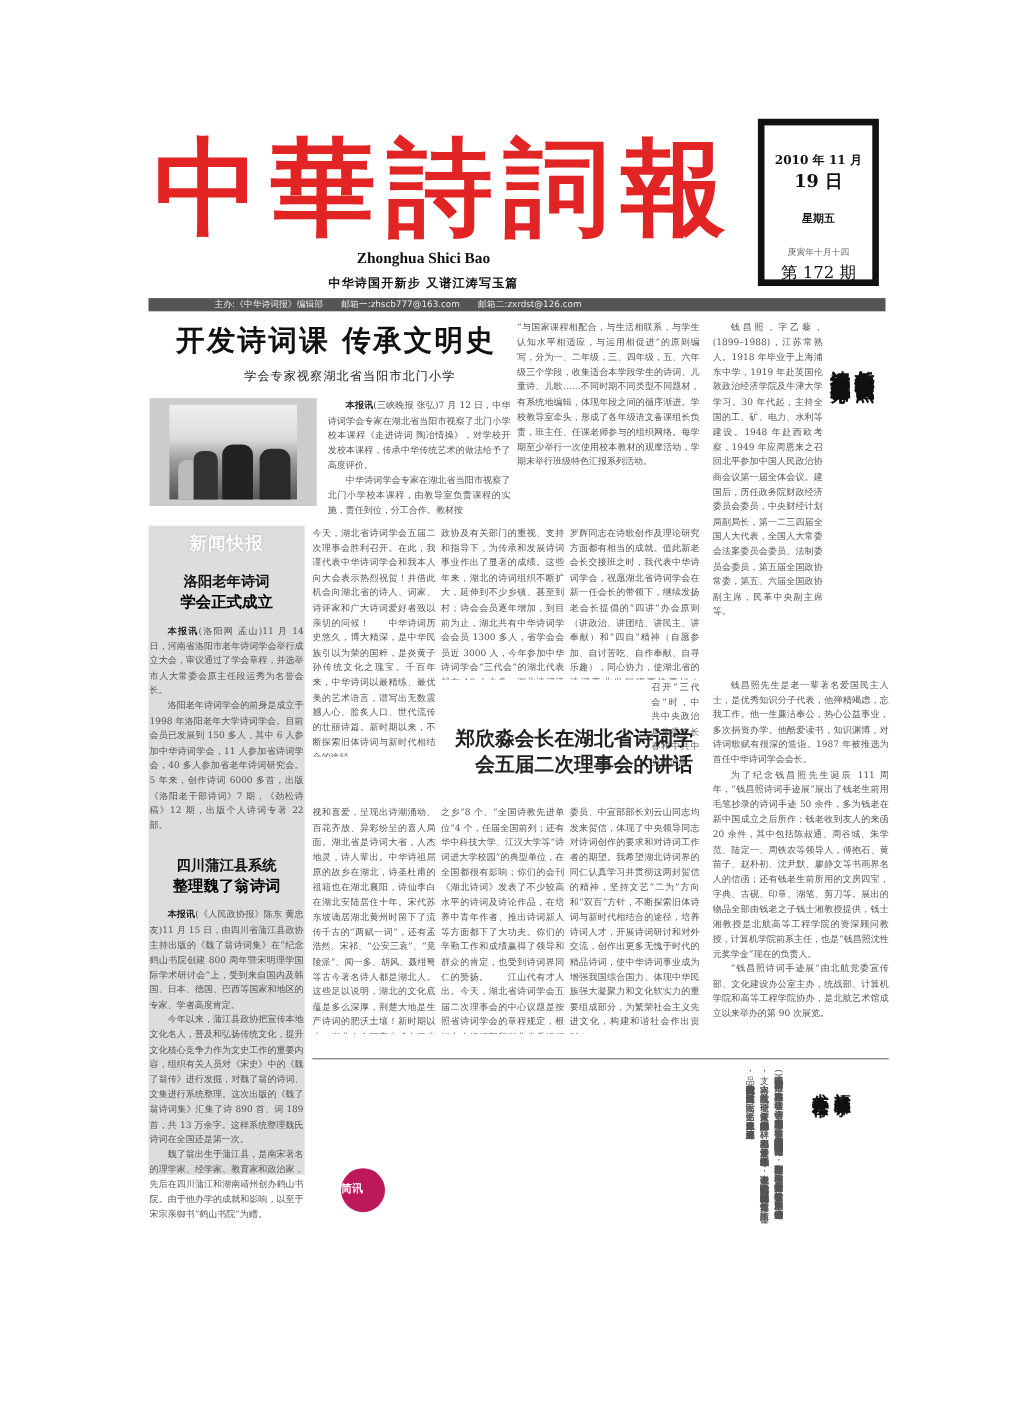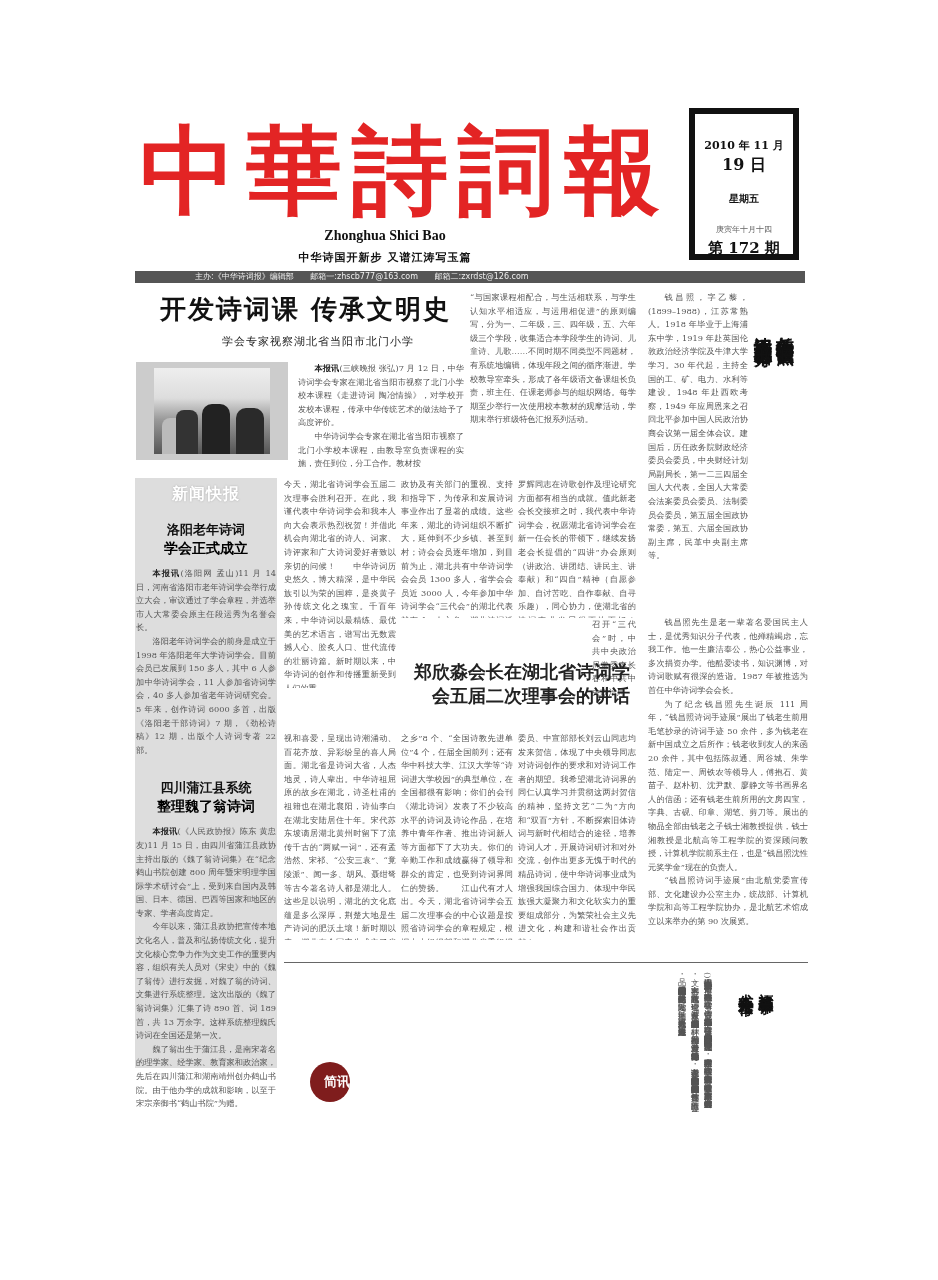--- a/index.html
+++ b/index.html
@@ -6,21 +6,21 @@
 body{width:938px;height:1280px;background:#fff;position:relative;overflow:hidden;font-family:"DejaVu Serif",serif;color:#333}
 .abs{position:absolute}
 .masthead{left:140px;top:118px;width:560px;height:105px;color:#e32424;font-family:"DejaVu Serif",serif;font-weight:bold;font-size:96px;letter-spacing:10px;line-height:105px;white-space:nowrap}
 .pinyin{left:140px;top:228px;width:490px;text-align:center;font-family:"Liberation Serif",serif;font-weight:bold;font-size:14px;color:#111}
 .slogan{left:140px;top:250px;width:490px;text-align:center;font-size:11px;font-weight:bold;color:#111;letter-spacing:1px}
 .datebox{left:689px;top:108px;width:110px;height:152px;border:6px solid #111;text-align:center;color:#111}
 .datebox .y{margin-top:24px;font-size:11px;font-weight:bold}
 .datebox .d{font-size:16px;font-weight:bold;margin-top:2px}
 .datebox .w{font-size:10px;font-weight:bold;margin-top:16px}
 .datebox .l{font-size:8px;color:#666;margin-top:18px}
-.datebox .i{font-size:15px;font-weight:bold;margin-top:4px}
+.datebox .i{font-size:15px;font-weight:normal;margin-top:4px}
 .infobar{left:135px;top:271px;width:670px;height:12px;background:#555;color:#eee;font-family:"DejaVu Sans",sans-serif;font-size:8px;line-height:12px;padding-left:60px;white-space:nowrap}
 .infobar span{margin-right:14px}
 .h1{left:160px;top:292px;font-size:26px;font-weight:bold;color:#111;letter-spacing:2px;white-space:nowrap}
 .h1sub{left:222px;top:334px;font-size:11px;color:#222;letter-spacing:1px;white-space:nowrap}
 .photo{left:136px;top:362px;width:152px;height:98px;background:#ccc;padding:6px 18px}
 .photo .inner{width:100%;height:100%;background:linear-gradient(180deg,#eee 0%,#ddd 35%,#999 60%,#555 100%);position:relative}
 .photo .p1{position:absolute;left:22px;top:42px;width:22px;height:44px;background:#333;border-radius:8px 8px 0 0}
 .photo .p2{position:absolute;left:48px;top:36px;width:28px;height:50px;background:#222;border-radius:10px 10px 0 0}
 .photo .p3{position:absolute;left:82px;top:40px;width:28px;height:46px;background:#2a2a2a;border-radius:10px 10px 0 0}
 .photo .p4{position:absolute;left:8px;top:50px;width:22px;height:36px;background:#bbb;border-radius:8px 8px 0 0}
@@ -28,21 +28,21 @@
 .txt b{color:#222}
 .col{position:absolute}
 .sidebar{left:135px;top:478px;width:142px;height:590px;background:#ddd;padding:6px 1px}
 .sidebar .flash{font-size:16px;font-weight:bold;color:#fff;font-family:"DejaVu Sans",sans-serif;text-align:center;letter-spacing:1px;text-shadow:0 0 2px #aaa}
 .sidebar .sh{text-align:center;font-weight:bold;color:#111;font-size:13px;line-height:18px}
 .sidebar .sh2{text-align:center;font-weight:bold;color:#000;font-size:14px;line-height:18px;font-family:"DejaVu Sans",sans-serif}
 .speech-title{left:300px;top:660px;width:330px;text-align:right;font-family:"DejaVu Sans",sans-serif;font-size:18px;font-weight:bold;color:#222;line-height:24px}
 .vhead{writing-mode:vertical-rl;font-weight:bold;color:#111;font-size:18px;line-height:22px;letter-spacing:1px}
 .vtxt{writing-mode:vertical-rl;font-size:8.2px;line-height:13px;color:#555}
 .hr{height:1px;background:#666}
-.jianxun{left:310px;top:1062px;width:40px;height:40px;border-radius:50%;background:#7f1d1d;color:#fff;font-size:13px;font-weight:bold;text-align:right;line-height:40px}
+.jianxun{left:310px;top:1062px;width:40px;height:40px;border-radius:50%;background:#be185d;color:#fff;font-size:10px;font-weight:bold;text-align:left;line-height:40px}
 </style>
 </head>
 <body>
 
 <div class="abs masthead">中華詩詞報</div>
 <div class="abs pinyin">Zhonghua  Shici  Bao</div>
 <div class="abs slogan">中华诗国开新步  又谱江涛写玉篇</div>
 
 <div class="abs datebox">
   <div class="y">2010 年 11 月</div>
@@ -90,21 +90,21 @@
   <div style="height:22px"></div>
   <div class="sh">四川蒲江县系统</div>
   <div class="sh2">整理魏了翁诗词</div>
   <div class="txt" style="margin-top:10px">
     <p style="text-indent:2em"><b>本报讯</b><span>(《人民政协报》陈东 黄忠友)</span><span>11 月 15 日，由四川省蒲江县政协主持出版的《魏了翁诗词集》在“纪念鹤山书院创建 800 周年暨宋明理学国际学术研讨会”上，受到来自国内及韩国、日本、德国、巴西等国家和地区的专家、学者高度肯定。</span></p>
     <p style="text-indent:2em">今年以来，蒲江县政协把宣传本地文化名人，普及和弘扬传统文化，提升文化核心竞争力作为文史工作的重要内容，组织有关人员对《宋史》中的《魏了翁传》进行发掘，对魏了翁的诗词、文集进行系统整理。这次出版的《魏了翁诗词集》汇集了诗 890 首、词 189 首，共 13 万余字。这样系统整理魏氏诗词在全国还是第一次。</p>
     <p style="text-indent:2em">魏了翁出生于蒲江县，是南宋著名的理学家、经学家、教育家和政治家，先后在四川蒲江和湖南靖州创办鹤山书院。由于他办学的成就和影响，以至于宋宗亲御书“鹤山书院”为赠。</p>
   </div>
 </div>
 
-<div class="col txt" style="left:284px;top:478px;width:112px;height:210px;overflow:hidden;font-family:'DejaVu Serif',serif;">今天，湖北省诗词学会五届二次理事会胜利召开。在此，我谨代表中华诗词学会和我本人向大会表示热烈祝贺！并借此机会向湖北省的诗人、词家、诗评家和广大诗词爱好者致以亲切的问候！　　中华诗词历史悠久，博大精深，是中华民族引以为荣的国粹，是炎黄子孙传统文化之瑰宝。千百年来，中华诗词以最精练、最优美的艺术语言，谱写出无数震撼人心、脍炙人口、世代流传的壮丽诗篇。新时期以来，中华诗词的创作和传播重新受到人们的重</div>
+<div class="col txt" style="left:284px;top:478px;width:112px;height:210px;overflow:hidden;font-family:'DejaVu Serif',serif;">今天，湖北省诗词学会五届二次理事会胜利召开。在此，我谨代表中华诗词学会和我本人向大会表示热烈祝贺！并借此机会向湖北省的诗人、词家、诗评家和广大诗词爱好者致以亲切的问候！　　中华诗词历史悠久，博大精深，是中华民族引以为荣的国粹，是炎黄子孙传统文化之瑰宝。千百年来，中华诗词以最精练、最优美的艺术语言，谱写出无数震撼人心、脍炙人口、世代流传的壮丽诗篇。新时期以来，不断探索旧体诗词与新时代相结合的途径</div>
 <div class="col txt" style="left:401px;top:478px;width:112px;height:140px;overflow:hidden;">政协及有关部门的重视、支持和指导下，为传承和发展诗词事业作出了显著的成绩。这些年来，湖北的诗词组织不断扩大，延伸到不少乡镇、甚至到村；诗会会员逐年增加，到目前为止，湖北共有中华诗词学会会员 1300 多人，省学会会员近 3000 人，今年参加中华诗词学会“三代会”的湖北代表就有 18 人之多；湖北诗词活动开展得丰富多彩，诗教活动扎实而卓有成效，现已有“中华诗词</div>
 <div class="col txt" style="left:518px;top:478px;width:118px;height:140px;overflow:hidden;">罗辉同志在诗歌创作及理论研究方面都有相当的成就。值此新老会长交接班之时，我代表中华诗词学会，祝愿湖北省诗词学会在新一任会长的带领下，继续发扬老会长提倡的“四讲”办会原则（讲政治、讲团结、讲民主、讲奉献）和“四自”精神（自愿参加、自讨苦吃、自作奉献、自寻乐趣），同心协力，使湖北省的诗词事业发展得更快更好！　　江山待丽句，时代要好诗。今年 6 月，中华诗词学会</div>
 <div class="col txt" style="left:592px;top:618px;width:44px;height:80px;overflow:hidden;">召开“三代会”时，中共中央政治局常委李长春和中共中央政治局</div>
 
 <div class="abs speech-title">
   <div>郑欣淼会长在湖北省诗词学</div>
   <div>会五届二次理事会的讲话</div>
 </div>
 
 <div class="col txt" style="left:284px;top:732px;width:112px;height:208px;overflow:hidden;">视和喜爱，呈现出诗潮涌动、百花齐放、异彩纷呈的喜人局面。湖北省是诗词大省，人杰地灵，诗人辈出。中华诗祖屈原的故乡在湖北，诗圣杜甫的祖籍也在湖北襄阳，诗仙李白在湖北安陆居住十年。宋代苏东坡谪居湖北黄州时留下了流传千古的“两赋一词”，还有孟浩然、宋祁、“公安三袁”、“竟陵派”、闻一多、胡风、聂绀弩等古今著名诗人都是湖北人。这些足以说明，湖北的文化底蕴是多么深厚，荆楚大地是生产诗词的肥沃土壤！新时期以来，湖北在全国率先成立了省级诗词学会（1987 年），并在湖北省委、省人大、省政府、省</div>

